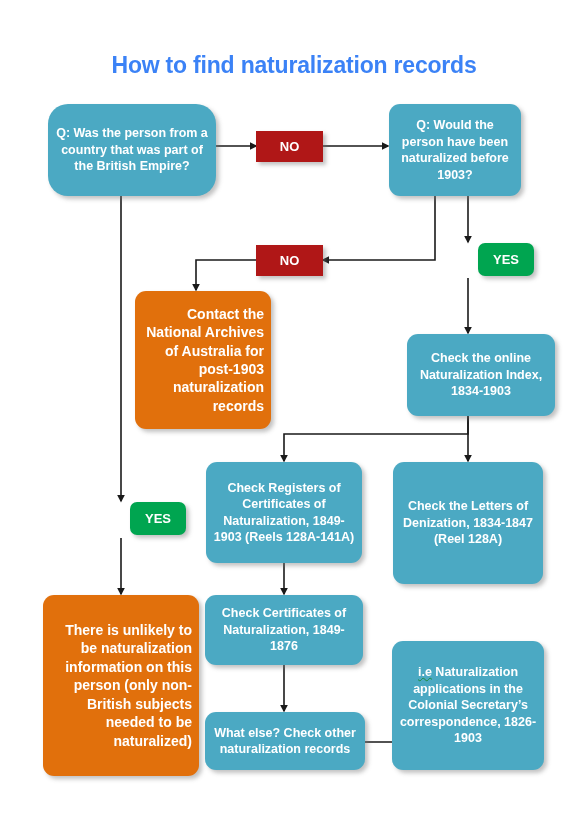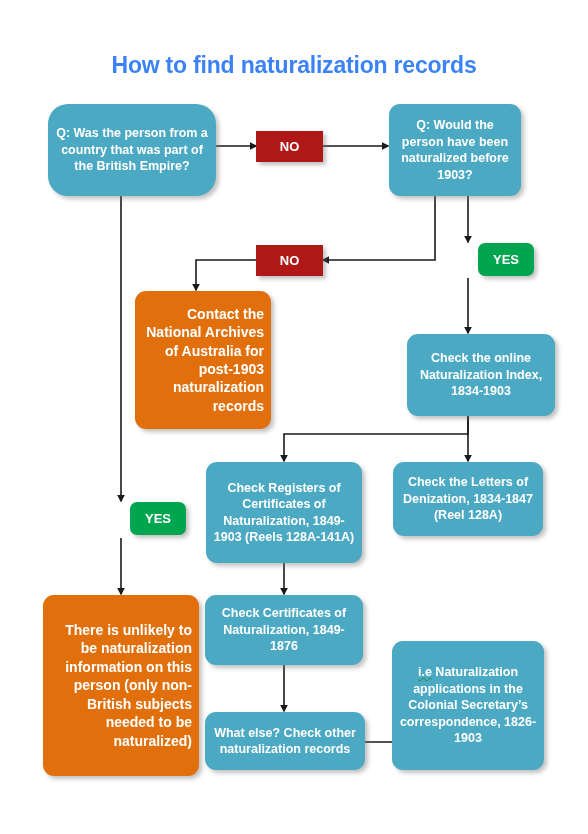--- a/index.html
+++ b/index.html
@@ -136,21 +136,21 @@
   </div>
 
   <div class="node blue" style="left:394px; top:334px; width:148px; height:82px;margin-left:13px;">
     <span class="txt">Check the online Naturalization Index, 1834-1903</span>
   </div>
 
   <div class="node blue" style="left:206px; top:462px; width:156px; height:101px;">
     <span class="txt">Check Registers of Certificates of Naturalization, 1849-1903 (Reels 128A-141A)</span>
   </div>
 
-  <div class="node blue" style="left:393px; top:462px; width:150px; height:74px;">
+  <div class="node blue" style="left:393px; top:462px; width:150px; height:122px;">
     <span class="txt">Check the Letters of Denization, 1834-1847 (Reel 128A)</span>
   </div>
 
   <div class="node green" style="left:92px; top:502px; width:56px; height:33px;">
     <span class="txt">YES</span>
   </div>
 
   <div class="node orange" style="left:43px; top:595px; width:156px; height:181px;">
     <span class="txt">There is unlikely to be naturalization information on this person (only non-British subjects needed to be naturalized)</span>
   </div>

